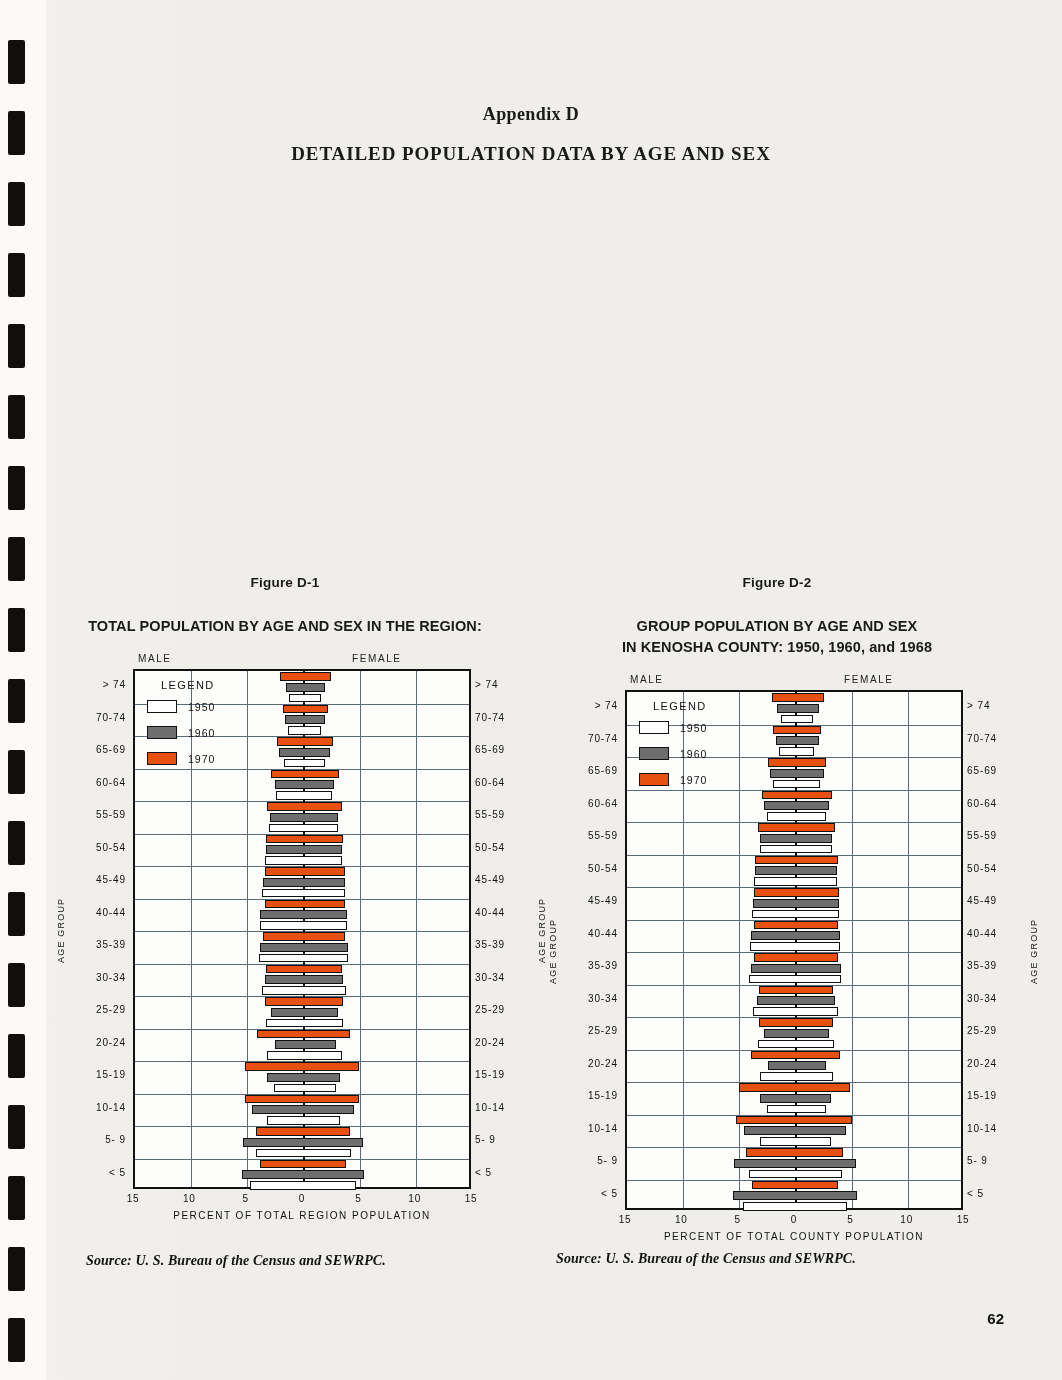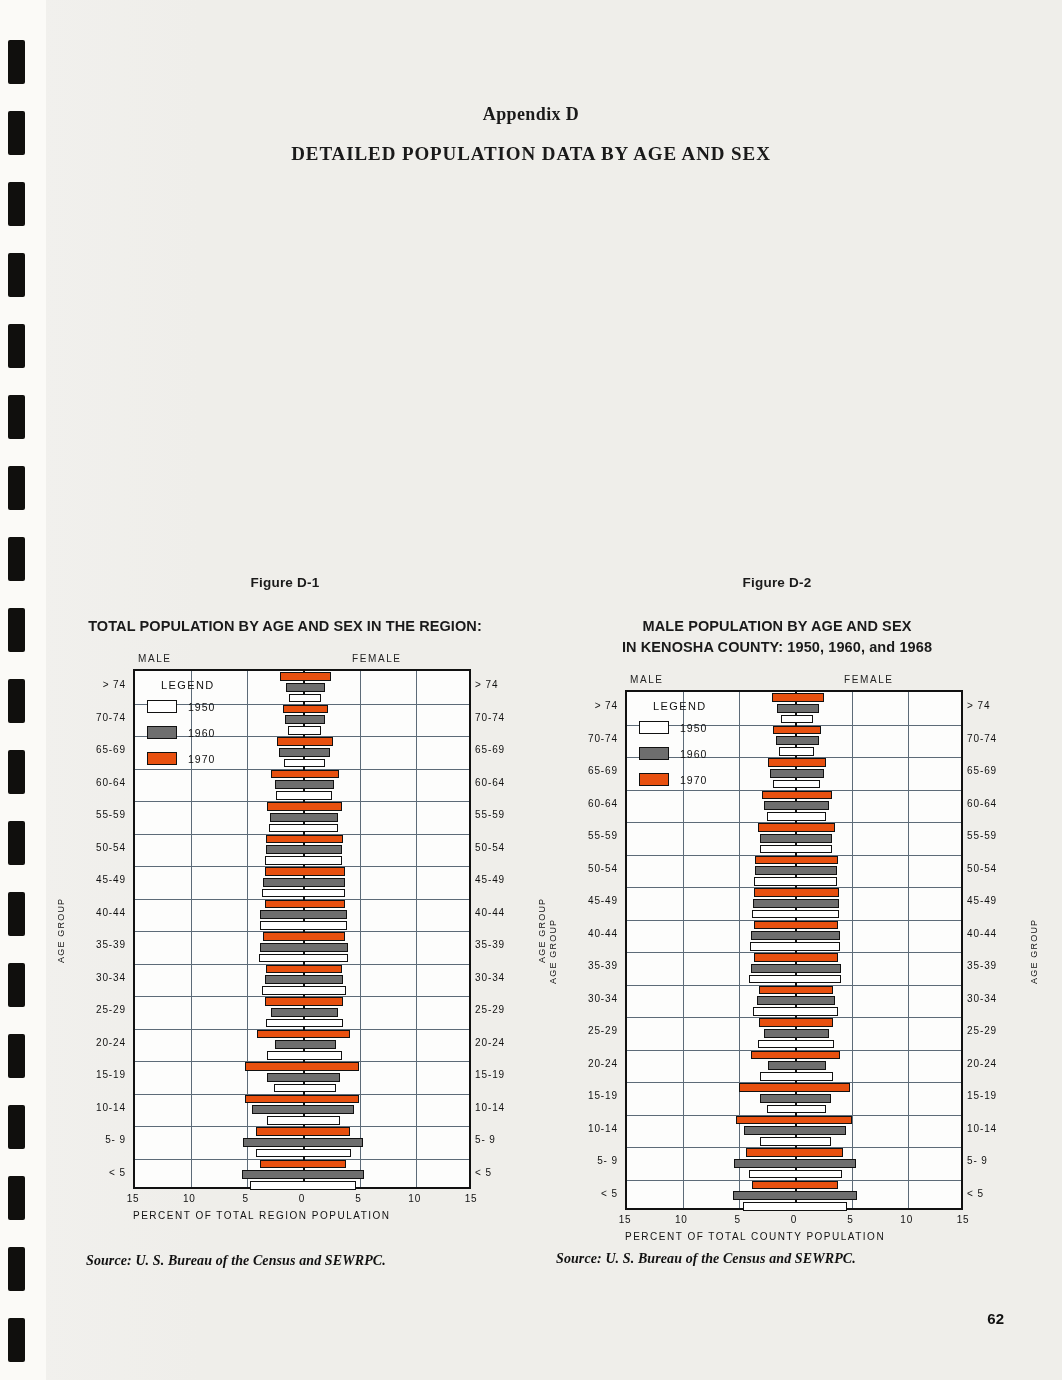--- a/index.html
+++ b/index.html
@@ -116,21 +116,21 @@
     transform:rotate(-90deg); transform-origin:left top; white-space:nowrap;
   }
 
   .xticks{ position:absolute; left:73px; top:540px; width:338px; height:16px; }
   .xtick{
     position:absolute; top:0; font-size:10px; letter-spacing:.8px;
     transform:translateX(-50%); color:#111;
   }
   .xaxis-title{
     position:absolute; left:73px; top:557px; width:338px;
-    font-size:10px; letter-spacing:1.5px; color:#111;
+    text-align:center; font-size:10px; letter-spacing:1.5px; color:#111;
   }
 
   .source{
     position:absolute; font-family:"Liberation Serif", serif;
     font-style:italic; font-weight:bold; font-size:14px;
     letter-spacing:.1px; color:#111;
   }
   .src-left{ left:86px; top:1253px; }
   .src-right{ left:556px; top:1251px; }
 
@@ -308,21 +308,21 @@
         <div class="xtick" style="left: 281.667px;">10</div>
         <div class="xtick" style="left: 338px;">15</div>
       </div>
     <div class="xaxis-title">PERCENT OF TOTAL REGION POPULATION</div>
   </div>
 </div>
 
 <div class="figure fig-right">
   <div class="fig-num">Figure D-2</div>
   <div class="fig-title">
-    <div>MALE POPULATION BY AGE AND SEX</div>
+    <div>GROUP POPULATION BY AGE AND SEX</div>
     <div>IN KENOSHA COUNTY:  1950, 1960, and 1968</div>
   </div>
   <div class="chart-wrap" id="chart1">
     <div class="sexlabel male">MALE</div>
     <div class="sexlabel female">FEMALE</div>
     <div class="plot">
         <div class="grid-h" style="top: 32.5px;"></div>
         <div class="grid-h" style="top: 65px;"></div>
         <div class="grid-h" style="top: 97.5px;"></div>
         <div class="grid-h" style="top: 130px;"></div>

